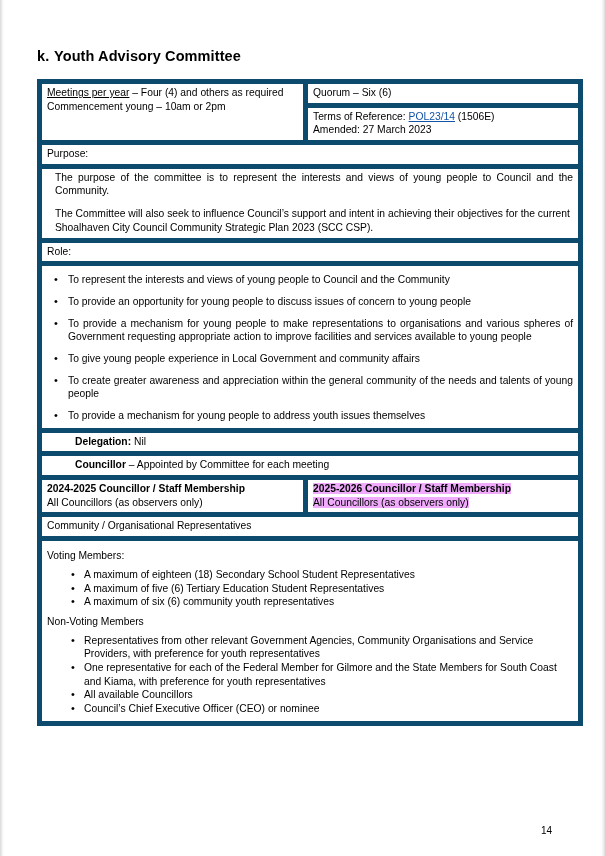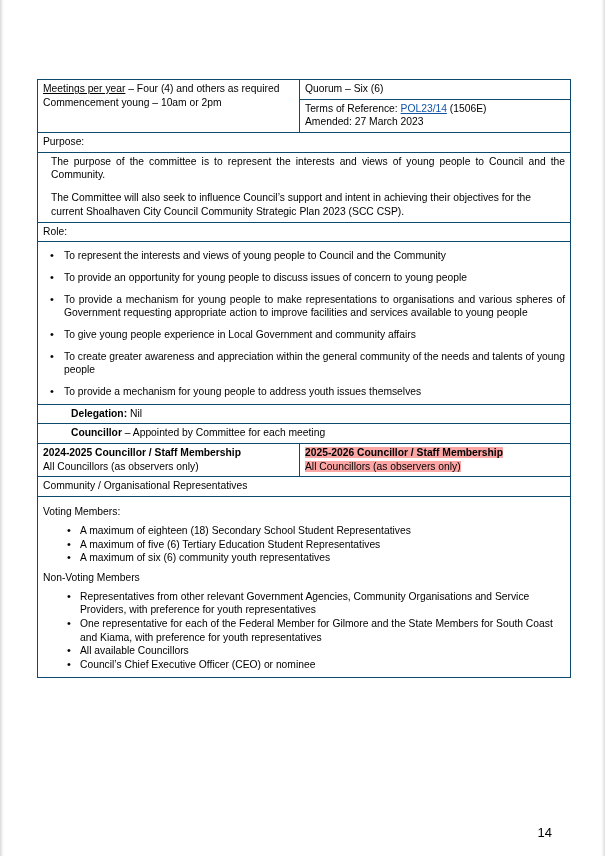--- a/index.html
+++ b/index.html
@@ -52,38 +52,38 @@
     position: absolute;
     left: 37px;
     top: 79px;
     width: 511px;
     border-collapse: collapse;
     table-layout: fixed;
     font-size: 10.3px;
     line-height: 1.33;
   }
   table.committee td {
-    border: 1px solid #0c4a6e;
+    border: 5px solid #0c4a6e;
     padding: 2px 5px 3px 5px;
     vertical-align: top;
   }
   td.col-left { width: 251px; }
   td.col-right { width: 260px; }
 
   .justify { text-align: justify; }
   .bold { font-weight: bold; padding-left: 28px; }
   .uline { text-decoration: underline; }
 
   a.tor-link {
     color: #1354a5;
     text-decoration: underline;
   }
 
   .hl {
-    background: #fca5a5;
+    background: #f0abfc;
   }
 
   p.para {
     margin: 0 0 0 8px;
     padding: 0;
   }
   p.para + p.para { margin-top: 9px; }
 
   .section-head {
     font-weight: normal;
@@ -135,31 +135,34 @@
   .sub-label.first { margin-top: 6px; }
 
   .cell-tight { padding-top: 3px; padding-bottom: 3px; }
 
   .membership-title { font-weight: bold; }
 
   .page-number {
     position: absolute;
     right: 53px;
     top: 825px;
-    font-size: 13px;
+    font-size: 10px;
   }
 </style>
 </head>
 <body>
 
 <div id="page">
 
   <div class="page-edge-left"></div>
   <div class="page-edge-right"></div>
 
+  <h1 class="page-title">
+    <span class="letter">k.</span><span>Youth Advisory Committee</span>
+  </h1>
 
   <table class="committee">
     <tbody>
 
       <tr>
         <td class="col-left" rowspan="2">
           <div class="justify"><span class="uline">Meetings per year</span><span> – Four (4) and others as required</span></div>
           <div>Commencement young – 10am or 2pm</div>
         </td>
         <td class="col-right cell-tight">

